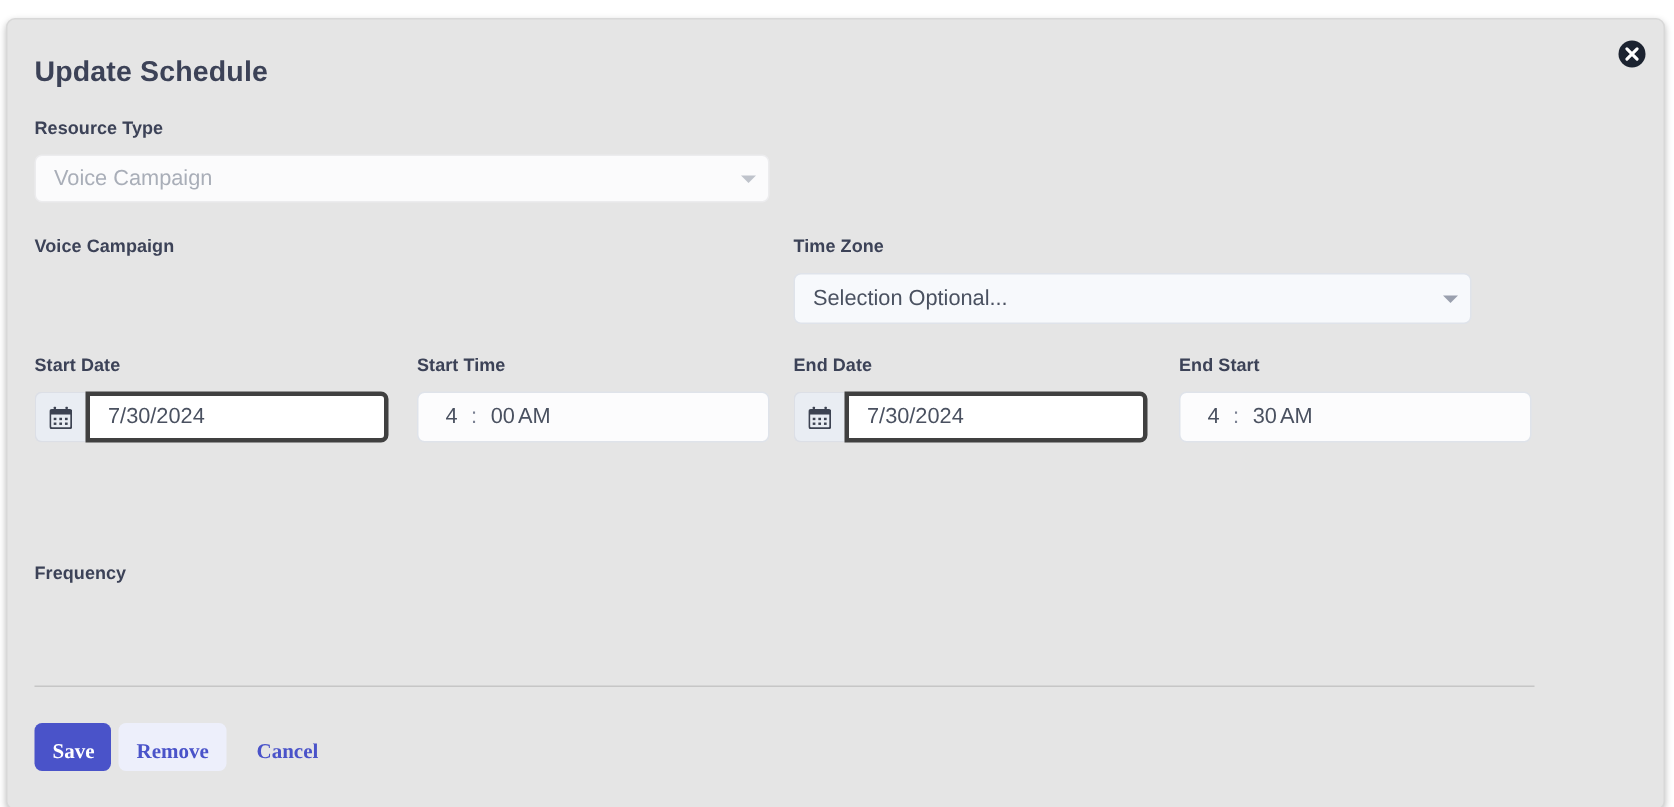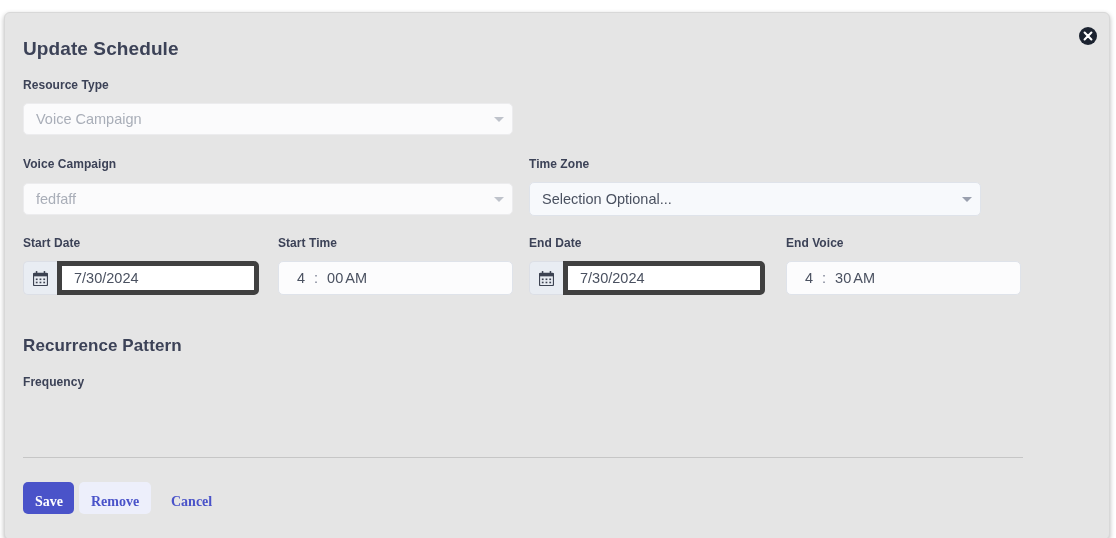--- a/index.html
+++ b/index.html
@@ -141,21 +141,21 @@
     border-radius: 5px 0 0 5px;
     display: flex;
     align-items: center;
     justify-content: center;
     cursor: pointer;
   }
   .date-input {
     flex: 1 1 auto;
     box-sizing: border-box;
     background: #ffffff;
-    border: 5px solid #404040;
+    border: 3px solid #404040;
     border-radius: 0 5px 5px 0;
     display: flex;
     align-items: center;
     padding-left: 12px;
     font-size: 14.5px;
     color: #4a5160;
     cursor: text;
   }
 
   
@@ -221,26 +221,20 @@
 
   <div class="field-label" style="left:18px; top:65px;">Resource Type</div>
   <div class="select disabled" style="left:18px; top:90px; width:490px;">
     <span class="sel-text">Voice Campaign</span>
     <span class="caret">
         <i></i>
       </span>
   </div>
 
   <div class="field-label" style="left:18px; top:144px;">Voice Campaign</div>
-  <div class="select disabled" style="left:18px; top:170px; width:490px;">
-    <span class="sel-text">fedfaff</span>
-    <span class="caret">
-        <i></i>
-      </span>
-  </div>
 
   <div class="field-label" style="left:524px; top:144px;">Time Zone</div>
   <div class="select enabled" style="left:524px; top:169px; width:452px; height:34px;">
     <span class="sel-text">Selection Optional...</span>
     <span class="caret">
         <i></i>
       </span>
   </div>
 
   <div class="field-label" style="left:18px; top:223px;">Start Date</div>
@@ -282,29 +276,28 @@
         <rect x="7" y="8" width="1.9" height="1.7" fill="#3d4352"></rect>
         <rect x="11" y="8" width="1.9" height="1.7" fill="#3d4352"></rect>
         <rect x="3" y="11.4" width="1.9" height="1.7" fill="#3d4352"></rect>
         <rect x="7" y="11.4" width="1.9" height="1.7" fill="#3d4352"></rect>
         <rect x="11" y="11.4" width="1.9" height="1.7" fill="#3d4352"></rect>
       </svg>
     </span>
     <span class="date-input">7/30/2024</span>
   </div>
 
-  <div class="field-label" style="left:781px; top:223px;">End Voice</div>
+  <div class="field-label" style="left:781px; top:223px;">End Start</div>
   <div class="timefield" style="left:781px; top:248px; width:235px;">
     <span class="tpart">4</span>
     <span class="tcolon">:</span>
     <span class="tpart">30</span>
     <span class="tmeri">AM</span>
   </div>
 
-  <div class="section-title" style="left:18px; top:323px;">Recurrence Pattern</div>
 
   <div class="field-label" style="left:18px; top:362px;">Frequency</div>
 
   <div class="divider"></div>
 
   <button class="btn btn-save" style="left:18px; top:469px; width:51px;">Save</button>
   <button class="btn btn-remove" style="left:74px; top:469px; width:72px;">Remove</button>
   <button class="btn btn-cancel" style="left:154px; top:469px; width:62px;">Cancel</button>
 
 </div>

